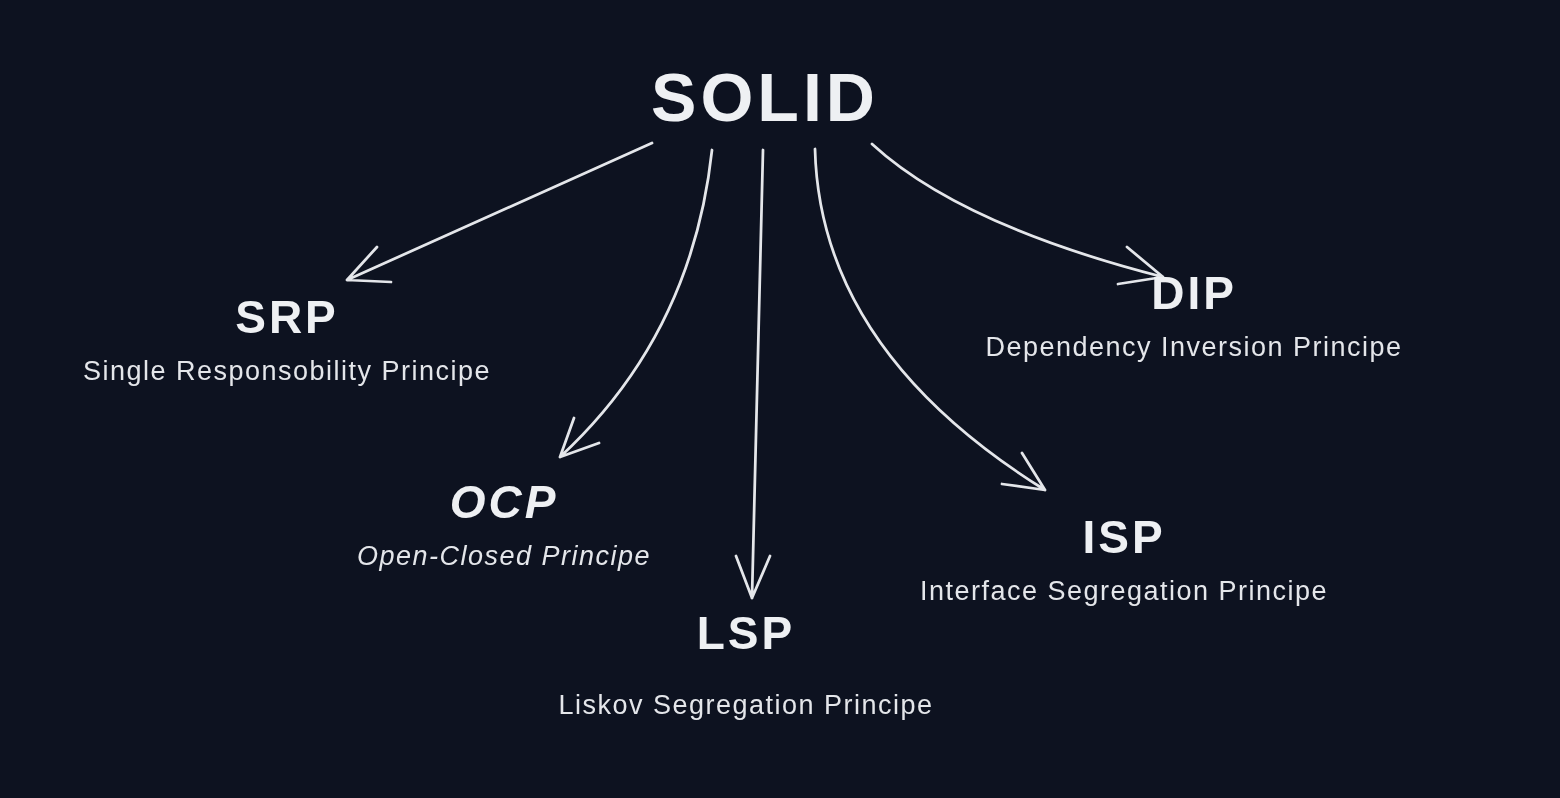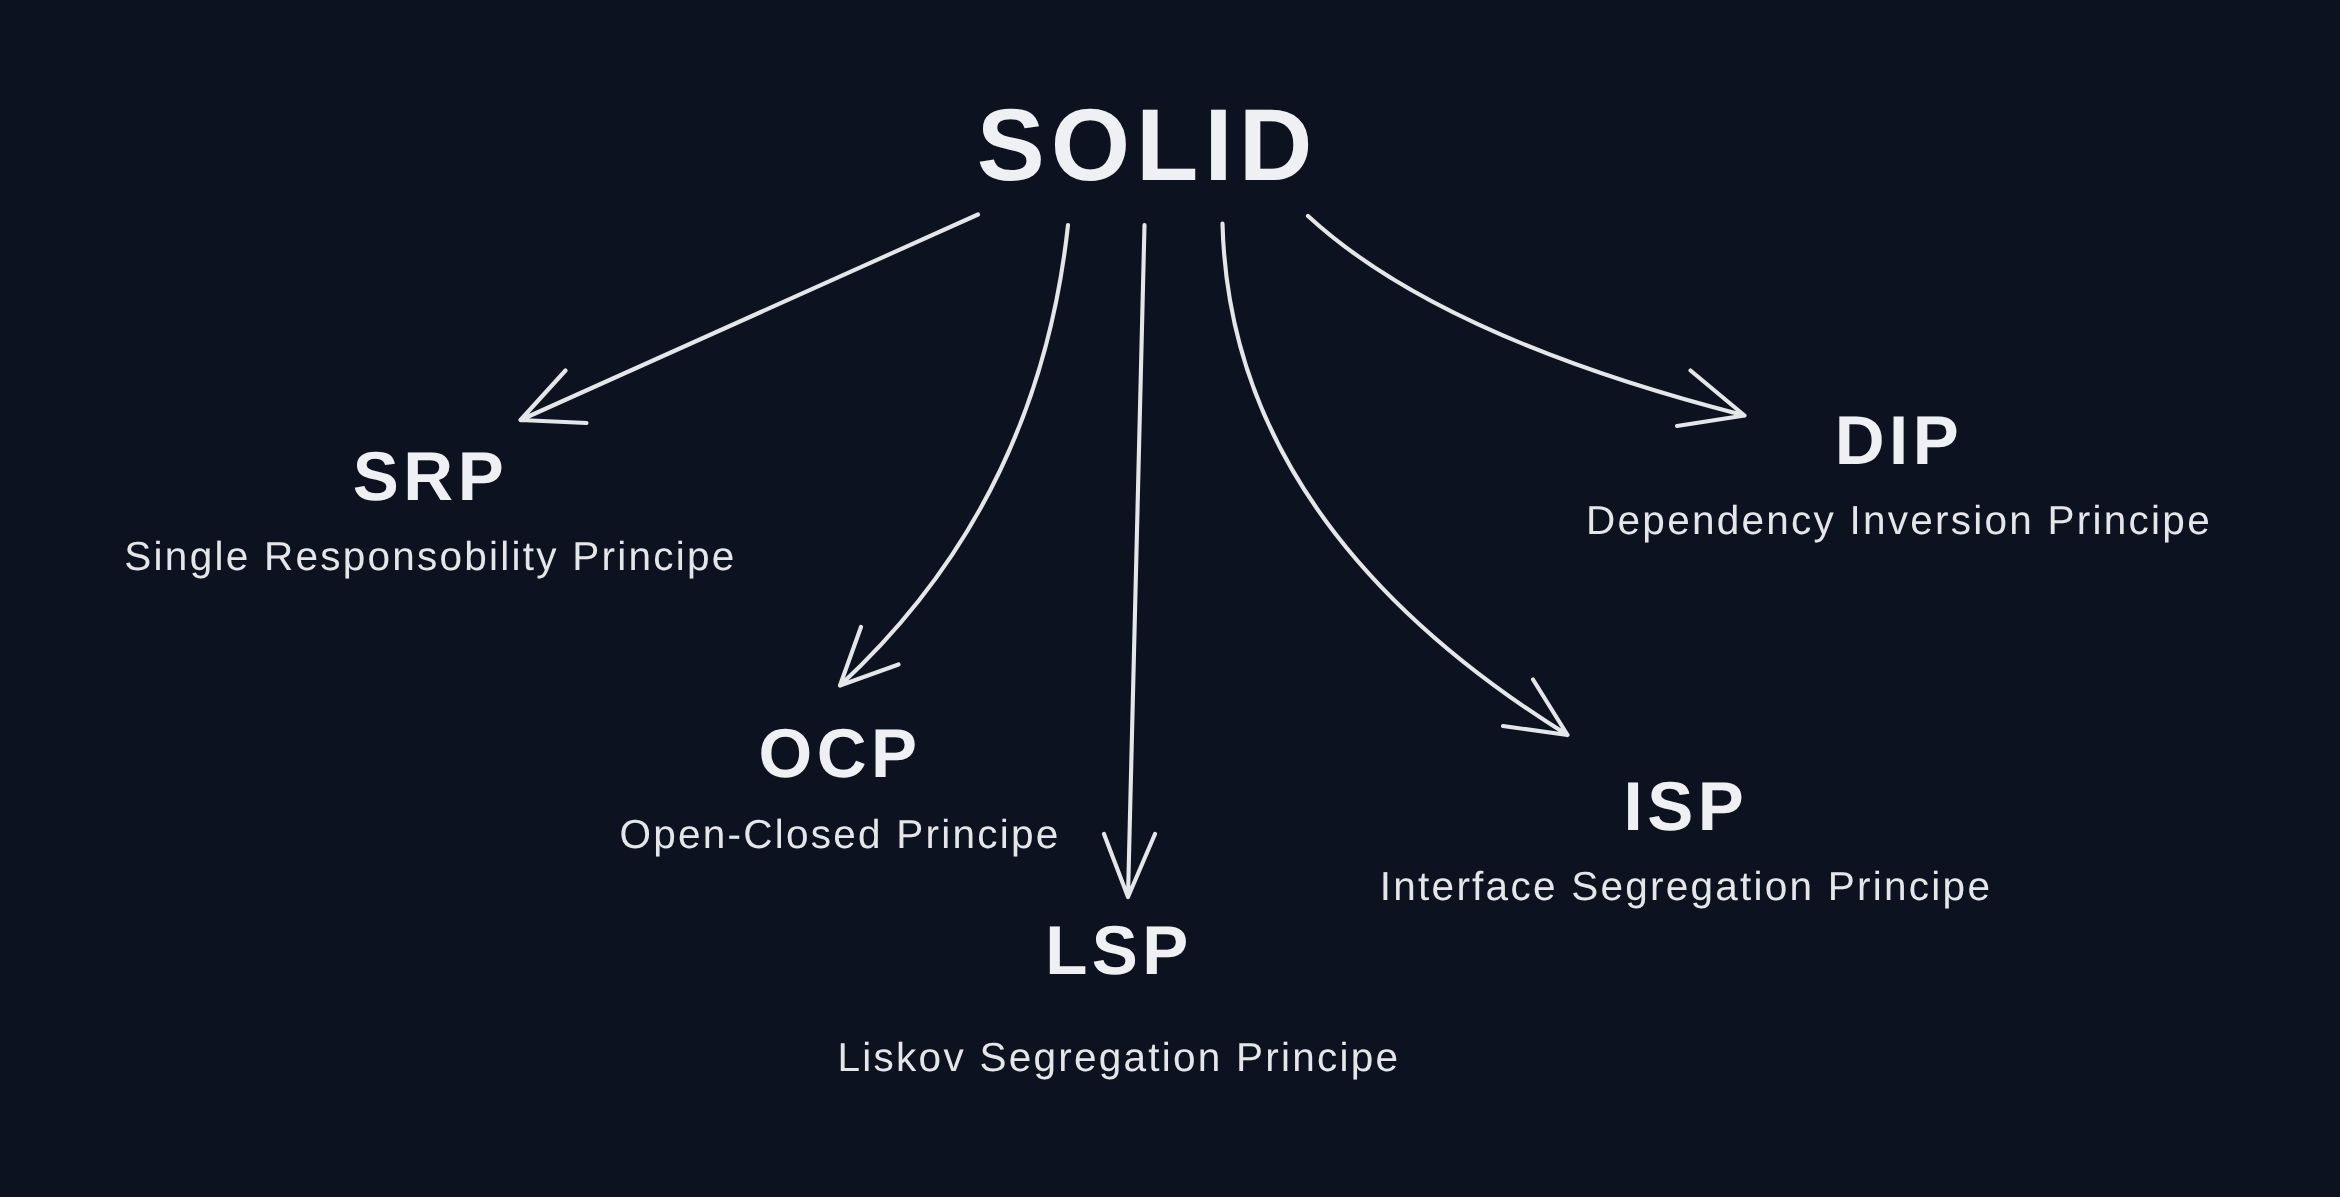--- a/index.html
+++ b/index.html
@@ -55,25 +55,25 @@
     letter-spacing: 3px;
     color: #eef0f3;
   }
   .node .label {
     font-size: 27px;
     letter-spacing: 1.5px;
     margin-top: 12px;
     color: #e4e6ea;
   }
   .node-srp { left: 287px; top: 290px; }
-  .node-ocp { left: 560px; top: 475px; }
+  .node-ocp { left: 504px; top: 475px; font-style: italic; }
   .node-lsp { left: 746px; top: 606px; }
   .node-lsp .label { margin-top: 30px; }
   .node-isp { left: 1124px; top: 510px; }
-  .node-dip { left: 1266px; top: 266px; }
+  .node-dip { left: 1194px; top: 266px; }
 </style>
 </head>
 <body>
 
 <div class="canvas">
 
   <svg class="arrows" viewBox="0 0 1560 798" xmlns="http://www.w3.org/2000/svg">
     <path d="M652 143 L347 280 M391 282 L347 280 M347 280 L377 247"></path>
     <path d="M712 150 Q692 335 560 457 M599 443 L560 457 M560 457 L574 418"></path>
     <path d="M763 150 L752 598 M770 556 L752 598 M752 598 L736 556"></path>

